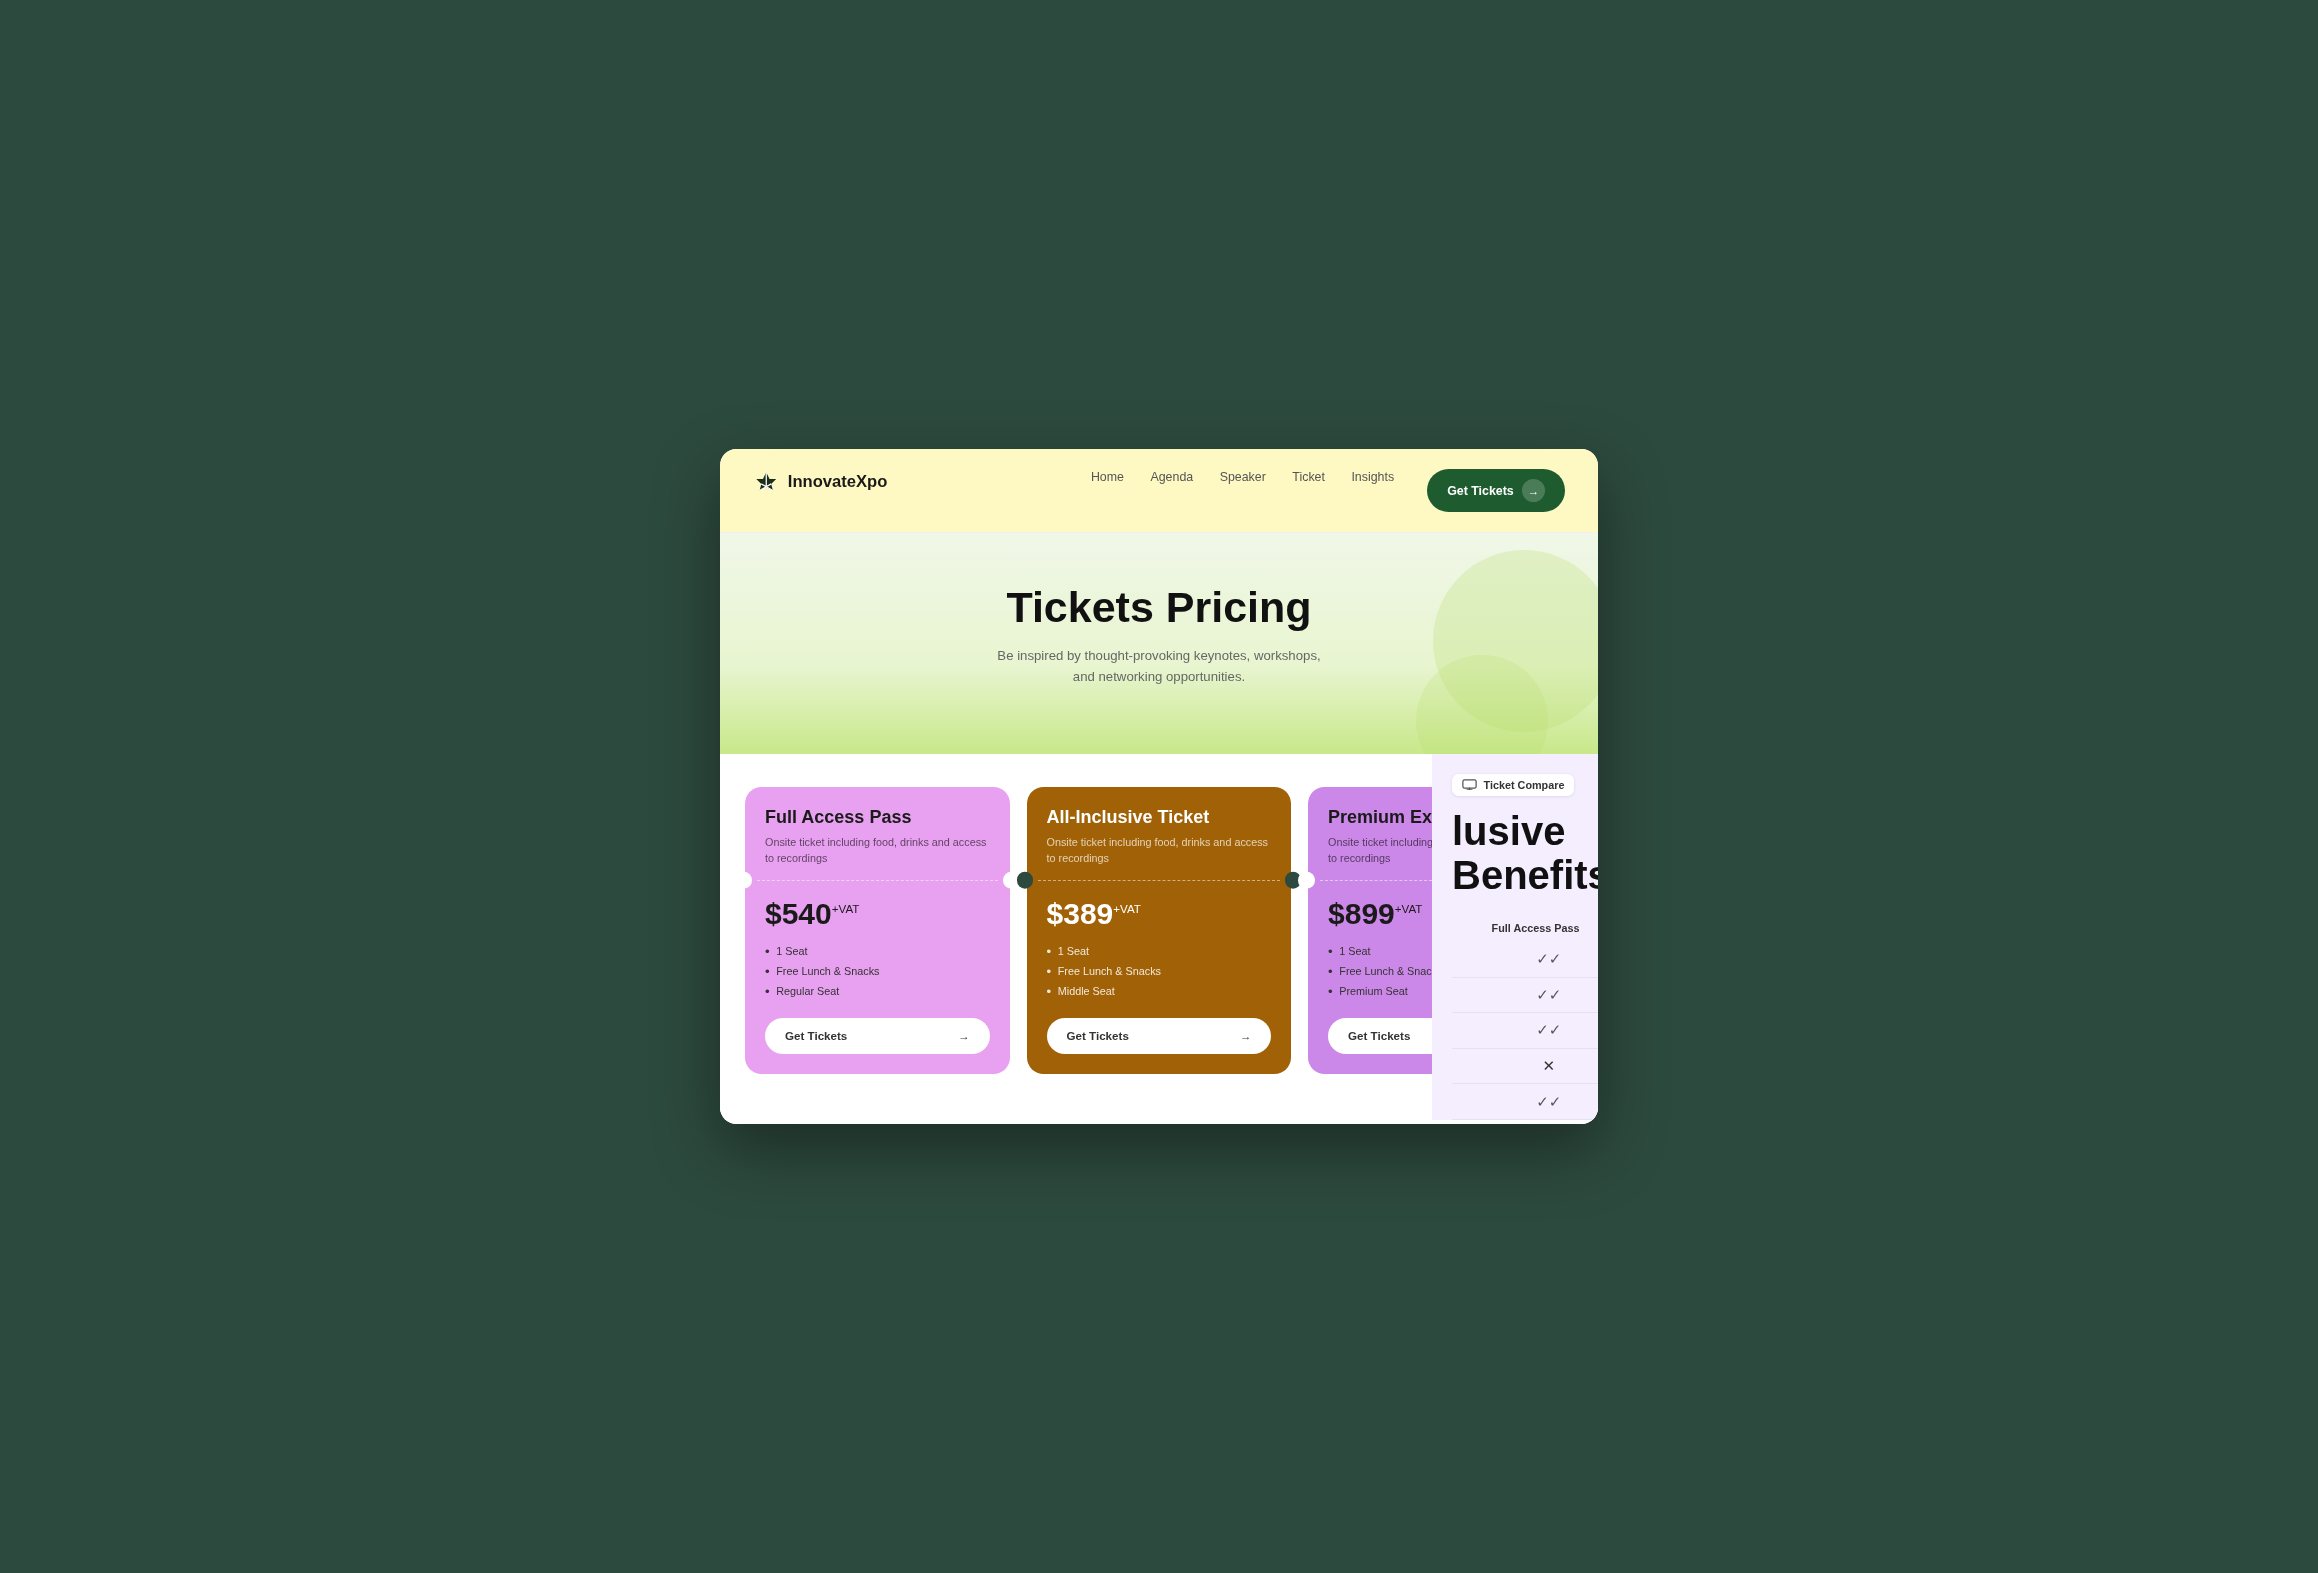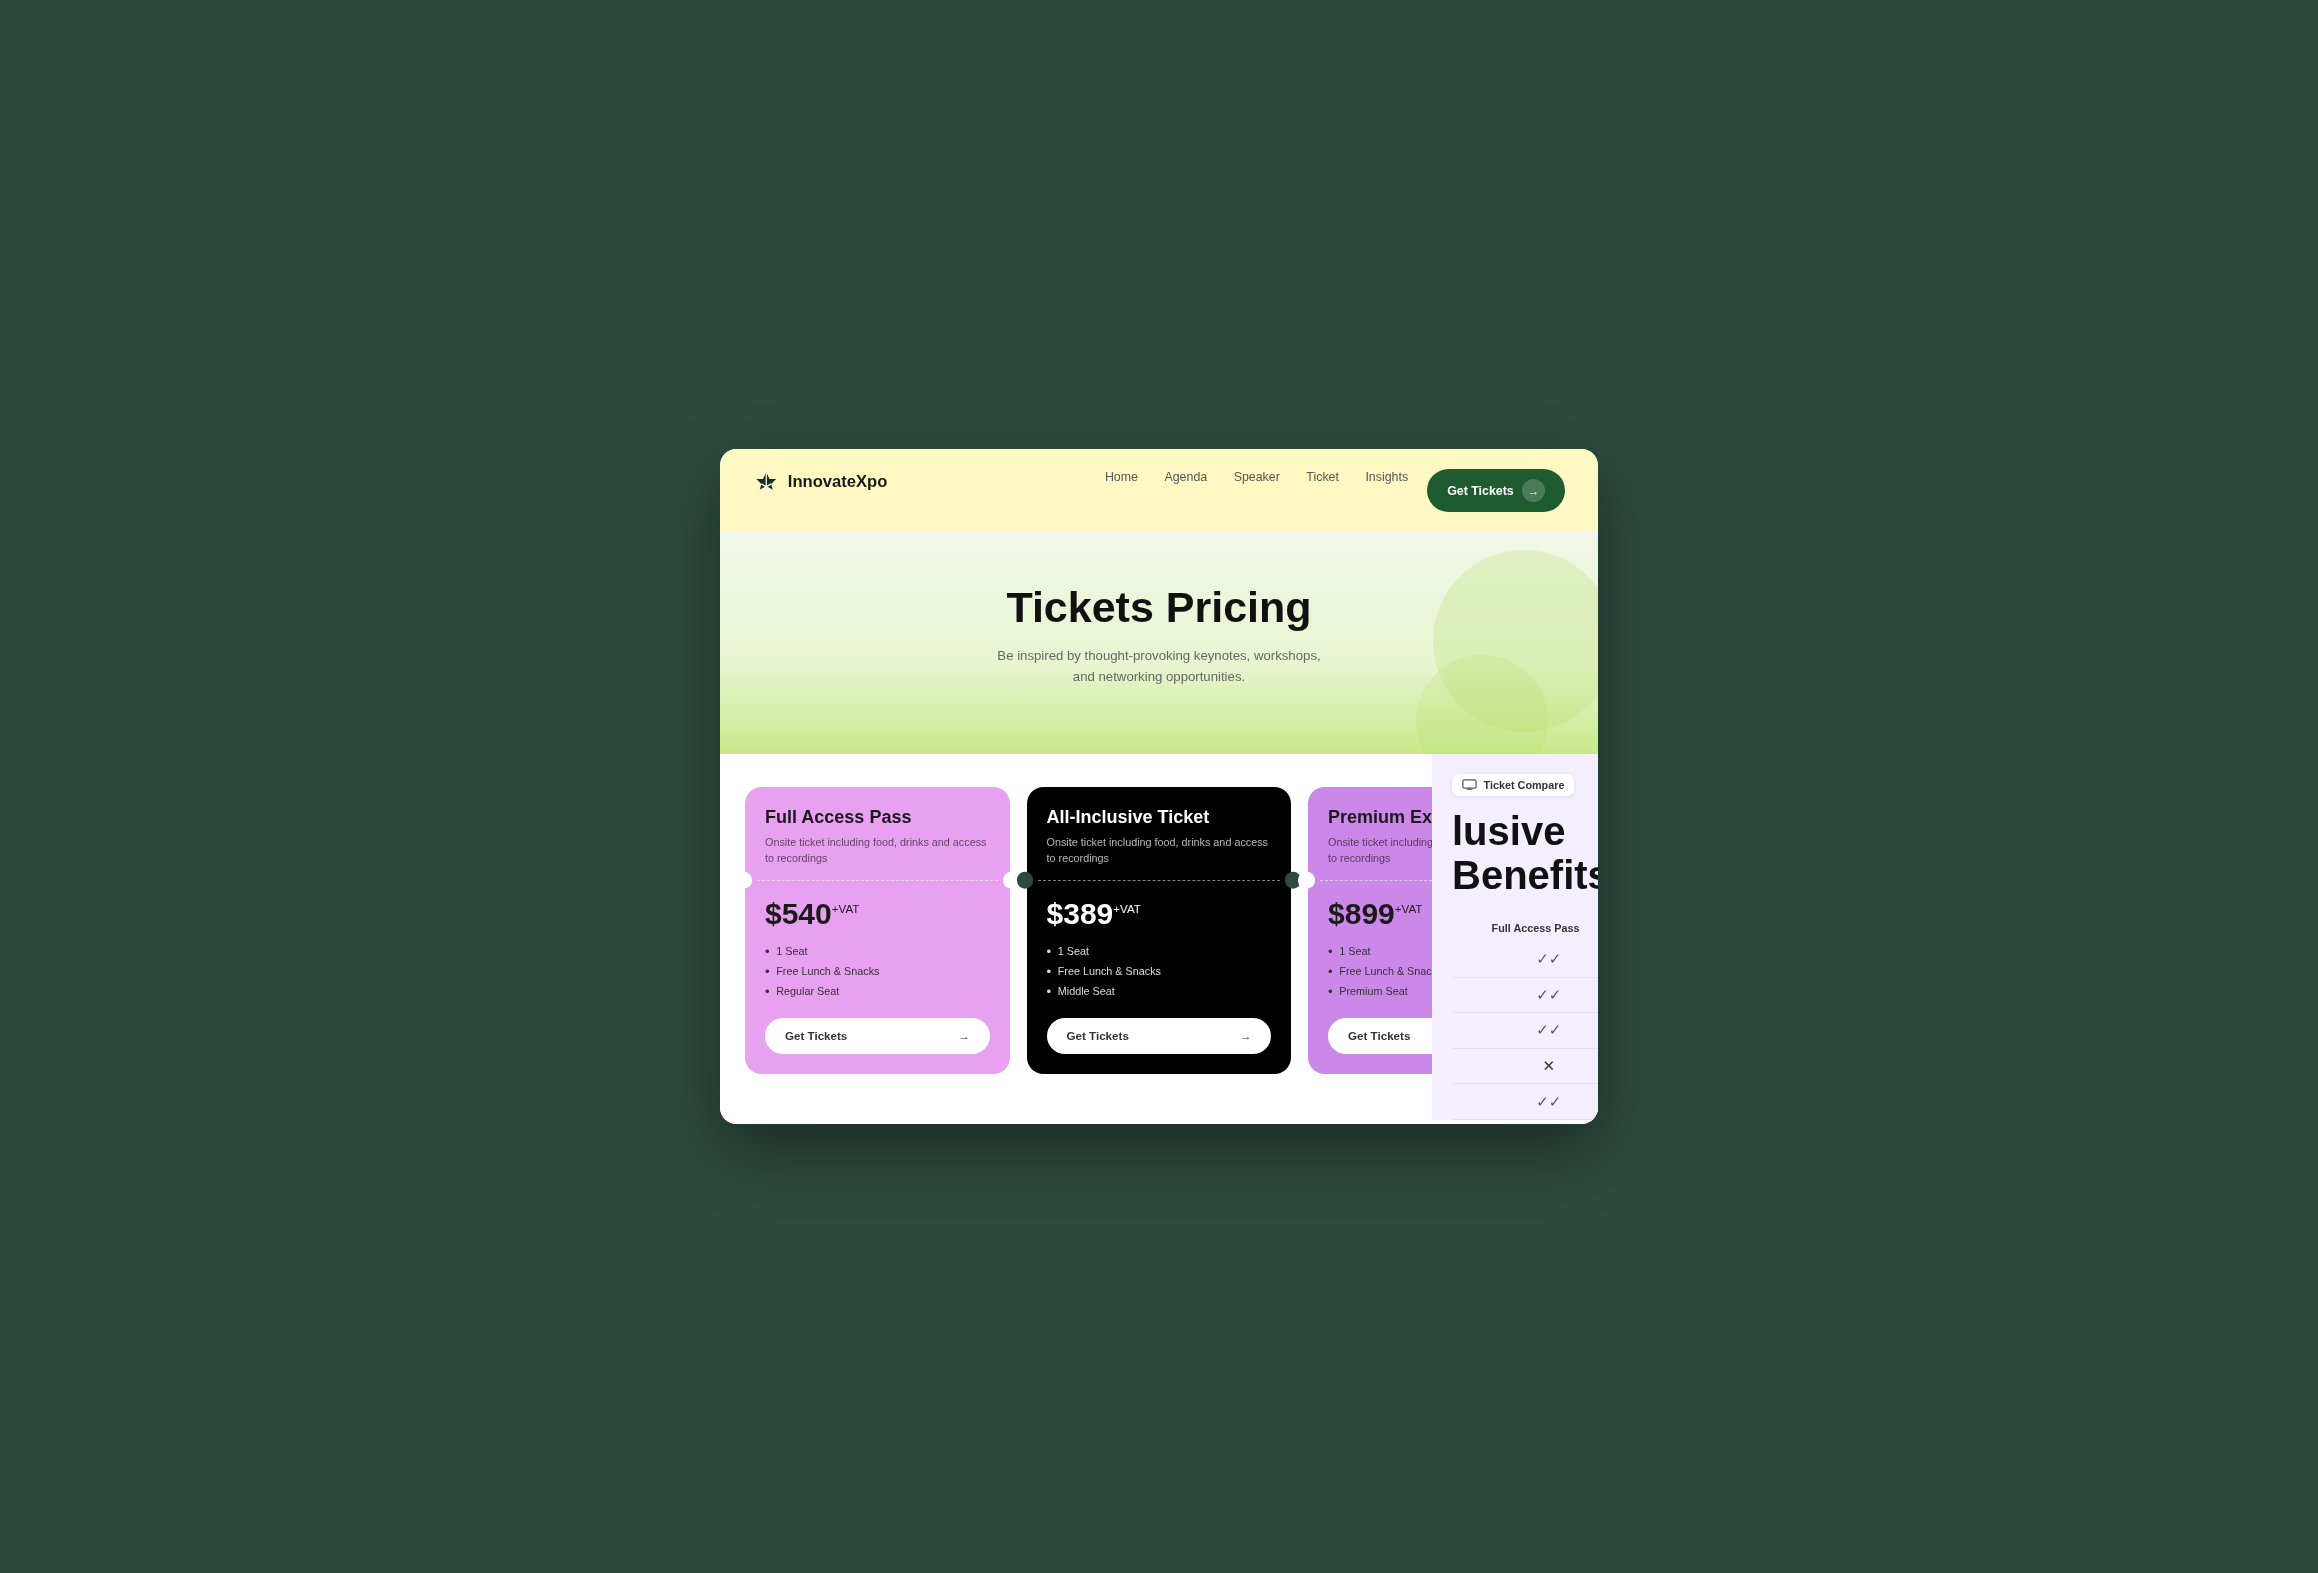--- a/index.html
+++ b/index.html
@@ -48,21 +48,21 @@
     .logo-text {
       font-size: 16.6px;
       font-weight: 700;
       color: #1a1a1a;
     }
 
     .nav-links {
       display: flex;
       gap: 26.5px;
       list-style: none;
-      margin-right: 19px;
+      margin-right: 33px;
     }
 
     .nav-links a {
       text-decoration: none;
       color: #555;
       font-size: 12.4px;
       font-weight: 500;
     }
 
     .btn-get-tickets {
@@ -155,21 +155,21 @@
       position: relative;
       display: flex;
       flex-direction: column;
     }
 
     .ticket-card.light {
       background: #e8a0f0;
     }
 
     .ticket-card.dark {
-      background: #000000;
+      background: #a16207;
     }
 
     .ticket-card.medium {
       background: #cc88e8;
     }
 
     
     .ticket-upper {
       padding: 20px 20px 0;
       flex: 0;

